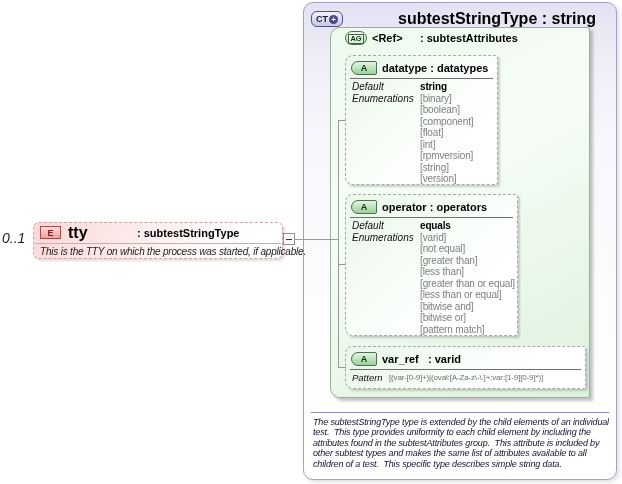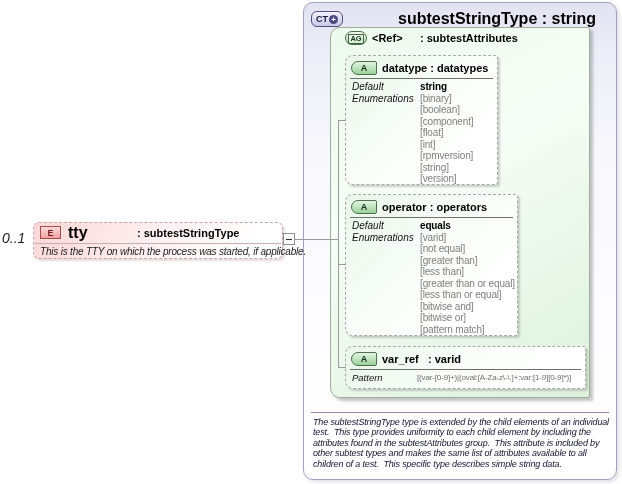--- a/index.html
+++ b/index.html
@@ -67,21 +67,21 @@
   }
   .attr-title { font-size:11px; font-weight:bold; color:#000; white-space:nowrap; }
   .attr-name-pad { display:inline-block; min-width:46px; }
   .attr-sep { border-top:1px solid #6f6f6f; margin:2px 4px 0 4px; }
   .attr-content { display:flex; padding:2px 2px 0 6px; font-size:10px; line-height:11.5px; }
   .lbl-col { width:68px; flex:0 0 auto; font-style:italic; color:#111; }
   .lbl-col div, .val-col div { white-space:nowrap; }
   .val-col { flex:1; color:#7f7f7f; letter-spacing:-0.15px; }
   .val-default { font-weight:bold; color:#000; }
   .attr-varref .lbl-col { width:37px; }
-  .attr-varref .attr-content { font-size:8px; letter-spacing:-0.2px;gap:28px; }
+  .attr-varref .attr-content { font-size:8px; letter-spacing:-0.2px; }
   .attr-varref .lbl-col { font-size:9.5px; letter-spacing:0; }
   .pattern-val { color:#6f6f6f; white-space:nowrap; }
   
   .el-box {
     position:absolute; left:33px; top:222px; width:250px; height:37px;
     border:1px dashed #c4a6a6; border-radius:6px;
     background:linear-gradient(125deg,#fad7d7 0%,#fdeeee 45%,#ffffff 85%);
     box-shadow:2px 2px 2px rgba(150,120,120,.25);
   }
   .el-header { height:19px; display:flex; align-items:center; gap:7px; padding-left:6px; }

